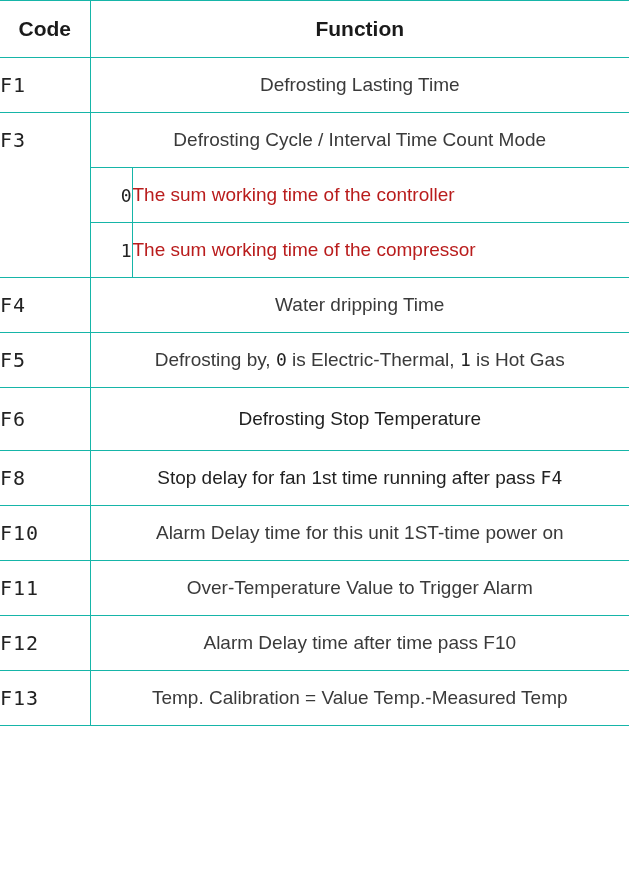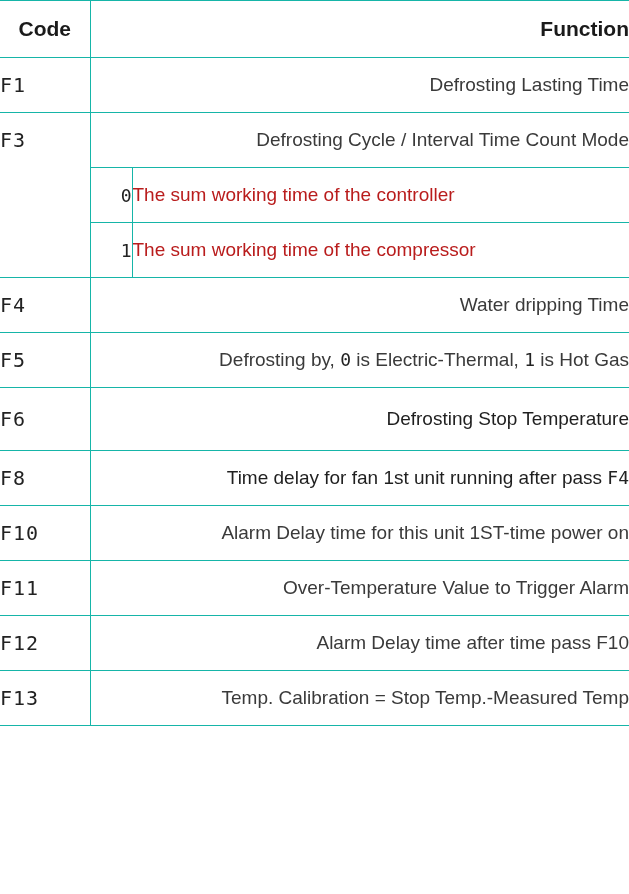--- a/index.html
+++ b/index.html
@@ -38,21 +38,21 @@
     width: 42px;
   }
   .cell-code {
     padding: 0 10px 0 4px;
     border-right: 1px solid #16b5a8;
     font-size: 21px;
     color: #222222;
     white-space: nowrap;
   }
   .cell-func {
-    text-align: right;
+    text-align: center;
     padding: 0 6px 0 12px;
     font-size: 19px;
     color: #3a3a3a;
     white-space: nowrap;
     overflow: hidden;
   }
   .header-row .cell-code,
   .header-row .cell-func {
     font-weight: bold;
     color: #1a1a1a;
@@ -158,38 +158,38 @@
       </tr>
 
       <tr class="row-tall">
         <td class="cell-code seg">F6</td>
         <td class="cell-func bold-func" colspan="2">Defrosting Stop Temperature</td>
       </tr>
 
 
       <tr class="row-std">
         <td class="cell-code seg">F8</td>
-        <td class="cell-func bold-func" colspan="2"><span>Time delay for fan 1st unit running after pass </span><span class="seg-inline">F4</span></td>
+        <td class="cell-func bold-func" colspan="2"><span>Stop delay for fan 1st time running after pass </span><span class="seg-inline">F4</span></td>
       </tr>
 
 
       <tr class="row-std">
         <td class="cell-code seg">F10</td>
         <td class="cell-func" colspan="2">Alarm Delay time for this unit 1ST-time power on</td>
       </tr>
 
       <tr class="row-std">
         <td class="cell-code seg">F11</td>
         <td class="cell-func" colspan="2">Over-Temperature Value to Trigger Alarm</td>
       </tr>
 
       <tr class="row-std">
         <td class="cell-code seg">F12</td>
         <td class="cell-func" colspan="2">Alarm Delay time after time pass F10</td>
       </tr>
 
       <tr class="row-std">
         <td class="cell-code seg">F13</td>
-        <td class="cell-func" colspan="2">Temp. Calibration = Stop Temp.-Measured Temp</td>
+        <td class="cell-func" colspan="2">Temp. Calibration = Value Temp.-Measured Temp</td>
       </tr>
     </tbody>
   </table>
 </div>
 
 </body></html>

